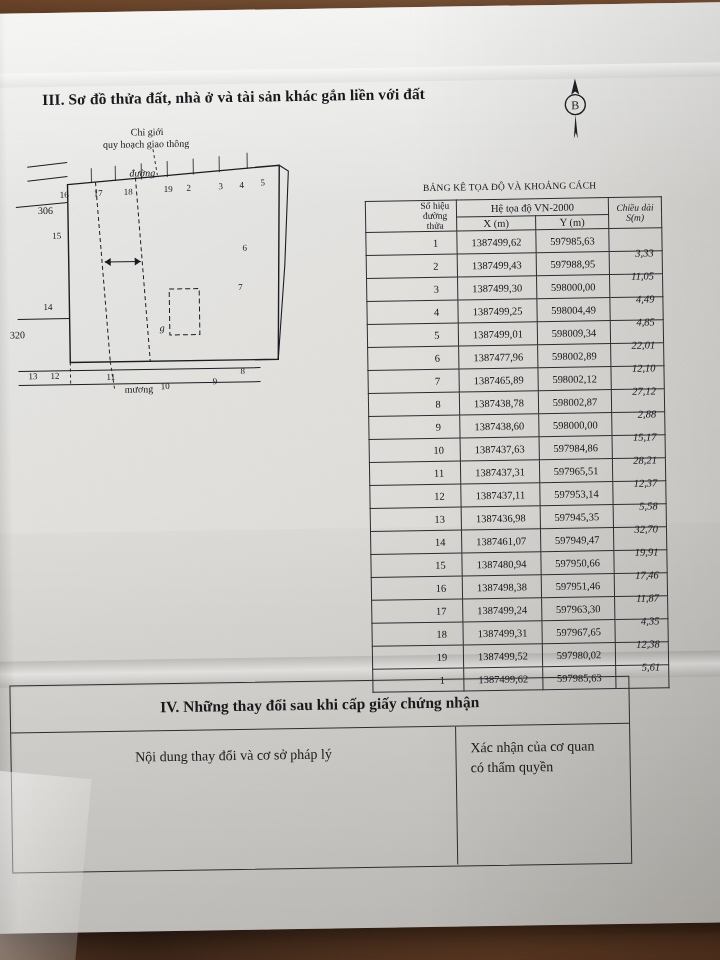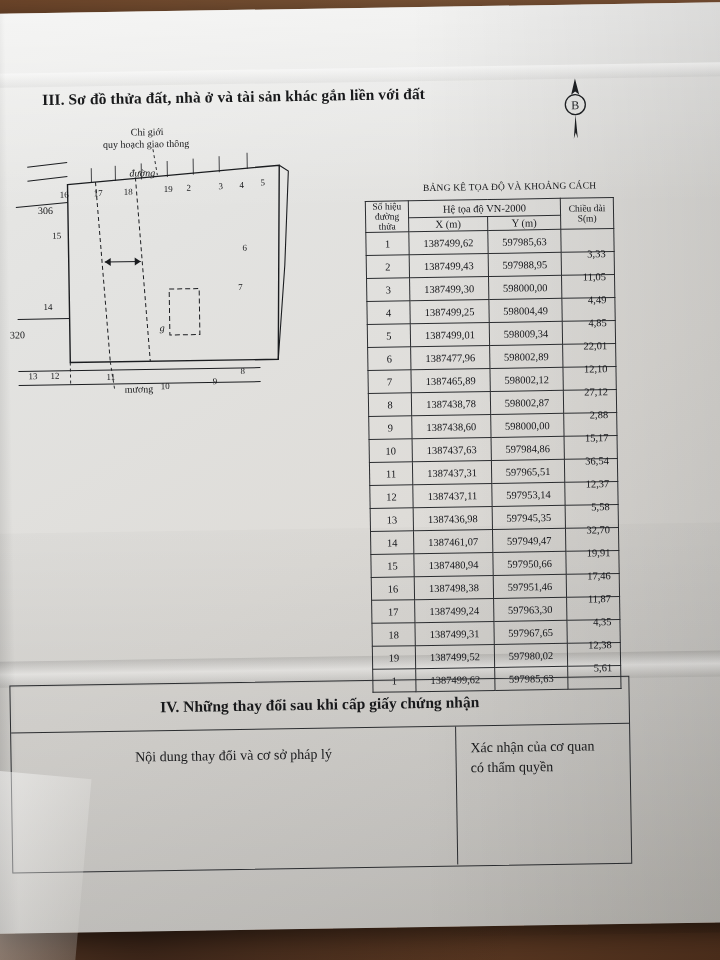--- a/index.html
+++ b/index.html
@@ -54,24 +54,24 @@
   }
   table.coords{
     position:absolute;left:383px;top:193px;border-collapse:collapse;
     font-size:10.5px;background:transparent;
   }
   table.coords th,table.coords td{
     border:1px solid #2b2d30;padding:0;text-align:center;
     color:#15161a;font-weight:normal;
   }
   table.coords .hA{height:17px;}
-  table.coords td.no{width:42px;height:22px;}
+  table.coords td.no{width:42px;height:22px;padding-left:48px;}
   table.coords td.x{width:78px;}
   table.coords td.y{width:72px;}
-  table.coords td.s{width:52px;}
+  table.coords td.s{width:52px;font-style:italic;}
   table.coords .dist{
     position:relative;
     border-radius:10px;
   }
   .distval{
     position:absolute;right:8px;bottom:-8px;font-size:10.5px;
   }
   .th-sub{font-size:9.5px;}
 
   
@@ -274,21 +274,21 @@
               <td class="y">598000,00</td>
               <td class="s dist">
                 <span class="distval">15,17</span>
               </td>
             </tr>
             <tr>
               <td class="no">10</td>
               <td class="x">1387437,63</td>
               <td class="y">597984,86</td>
               <td class="s dist">
-                <span class="distval">36,54</span>
+                <span class="distval">28,21</span>
               </td>
             </tr>
             <tr>
               <td class="no">11</td>
               <td class="x">1387437,31</td>
               <td class="y">597965,51</td>
               <td class="s dist">
                 <span class="distval">12,37</span>
               </td>
             </tr>

